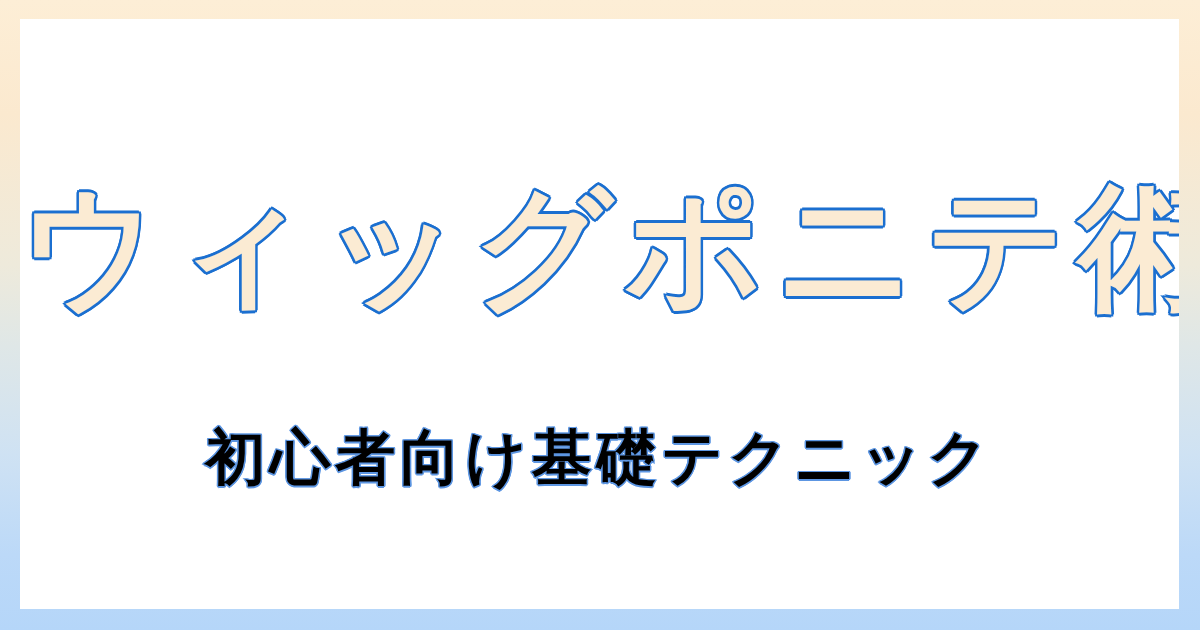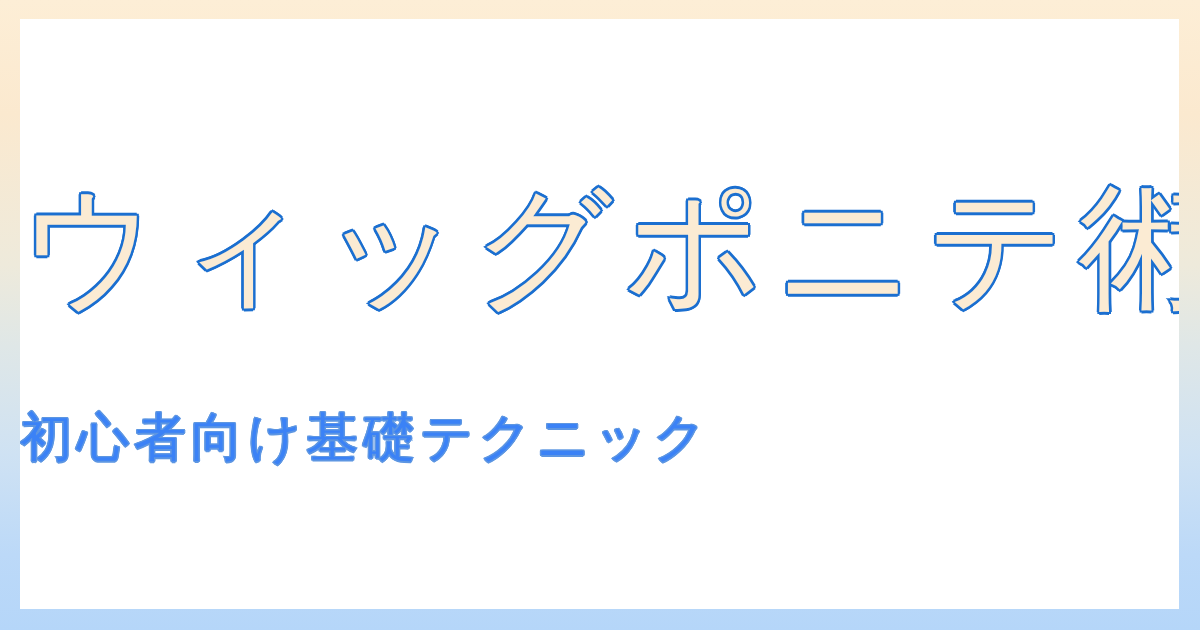--- a/index.html
+++ b/index.html
@@ -44,47 +44,48 @@
     display: flex;
     flex-direction: column;
     align-items: center;
     justify-content: flex-start;
   }
 
   .headline {
     position: absolute;
     left: 0;
     right: 0;
+    text-align: center;
     white-space: nowrap;
     font-family: "DejaVu Sans", sans-serif;
-    font-weight: 400;
+    font-weight: 700;
     line-height: 1;
   }
 
   
   #title {
     top: 160px;
     font-size: 136px;
     letter-spacing: 12px;
     color: #fbebd3;
     -webkit-text-stroke: 3.2px #1b6fd0;
     paint-order: stroke fill;
     text-shadow:
        2.6px 0 0 #1b6fd0, -2.6px 0 0 #1b6fd0,
        0 2.6px 0 #1b6fd0, 0 -2.6px 0 #1b6fd0,
        1.9px 1.9px 0 #1b6fd0, -1.9px 1.9px 0 #1b6fd0,
        1.9px -1.9px 0 #1b6fd0, -1.9px -1.9px 0 #1b6fd0;
   }
 
   
   #subtitle {
-    top: 392px;
-    font-size: 52px;
+    top: 408px;
+    font-size: 60px;
     letter-spacing: 5px;
-    color: #3b82f6;
+    color: #000000;
     -webkit-text-stroke: 1.9px #5d96e2;
     paint-order: stroke fill;
     text-shadow:
        1.5px 0 0 #5d96e2, -1.5px 0 0 #5d96e2,
        0 1.5px 0 #5d96e2, 0 -1.5px 0 #5d96e2,
        1.1px 1.1px 0 #5d96e2, -1.1px 1.1px 0 #5d96e2,
        1.1px -1.1px 0 #5d96e2, -1.1px -1.1px 0 #5d96e2;
   }
 </style>
 </head>

